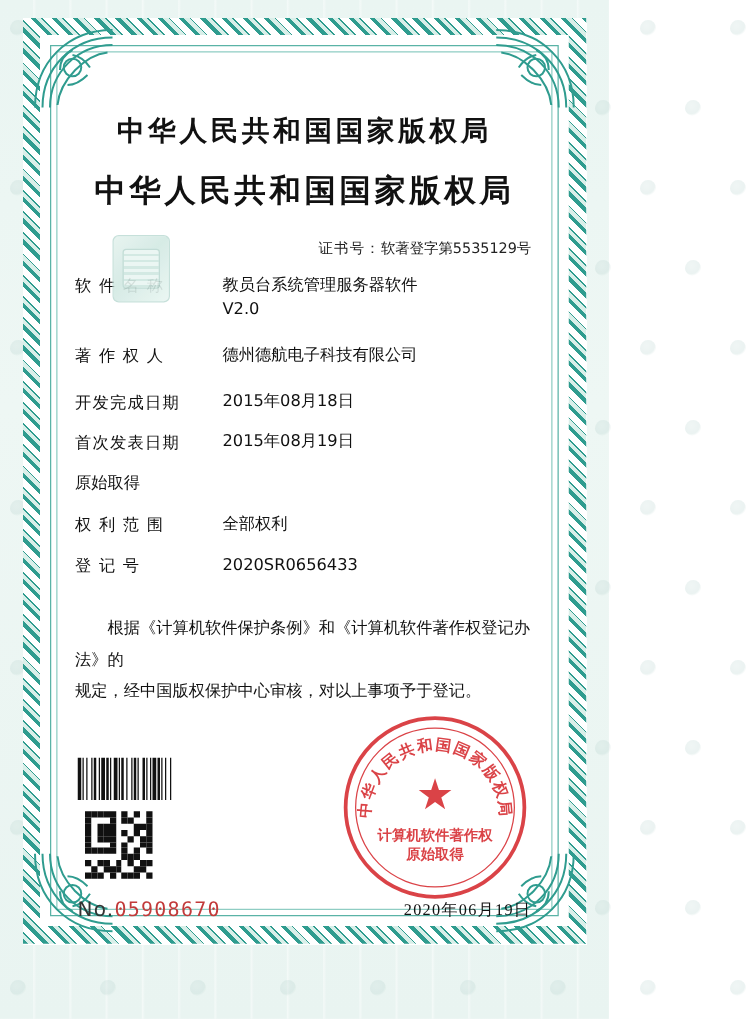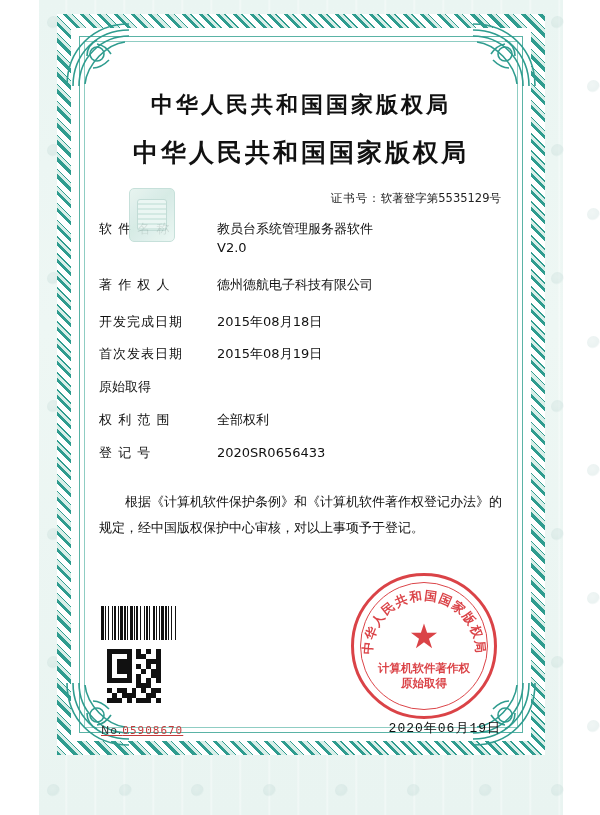--- a/index.html
+++ b/index.html
@@ -9,25 +9,24 @@
   }
   body {
     width: 600px;
     height: 815px;
     font-family: "Liberation Serif", serif;
     overflow: hidden;
   }
 
   .certificate {
     position: relative;
-    width: 524px;
+    width: 487px;
     height: 815px;
     background: #eef6f4;
     box-sizing: border-box;
-    margin-left: 39px;
   }
 
   
   .paper-texture {
     position: absolute;
     inset: 0;
     background:
       repeating-linear-gradient(90deg,
         rgba(255,255,255,0.0) 0px,
         rgba(255,255,255,0.0) 26px,
@@ -260,37 +259,36 @@
     font-size: 11.5px;
     font-weight: bold;
     line-height: 1.35;
     color: #d5252a;
   }
 
   .serial {
     position: absolute;
     left: 62px;
     bottom: 78px;
-    font-size: 11px;
+    font-size: 16px;
     color: #c23a3a;
     font-family: "DejaVu Sans Mono", monospace;
     letter-spacing: 1px;
-    text-decoration: underline;
   }
   .serial .no-label {
     color: #333;
     font-family: "DejaVu Sans", sans-serif;
   }
   .issue-date {
     position: absolute;
     right: 62px;
     bottom: 78px;
     font-size: 13px;
     color: #111;
-    font-family: Liberation Mono, monospace;
+    font-family: Liberation Serif, serif;
     letter-spacing: 1px;
   }
 </style>
 </head>
 <body>
 
 <div class="certificate">
 
   <div class="paper-texture"></div>
 

